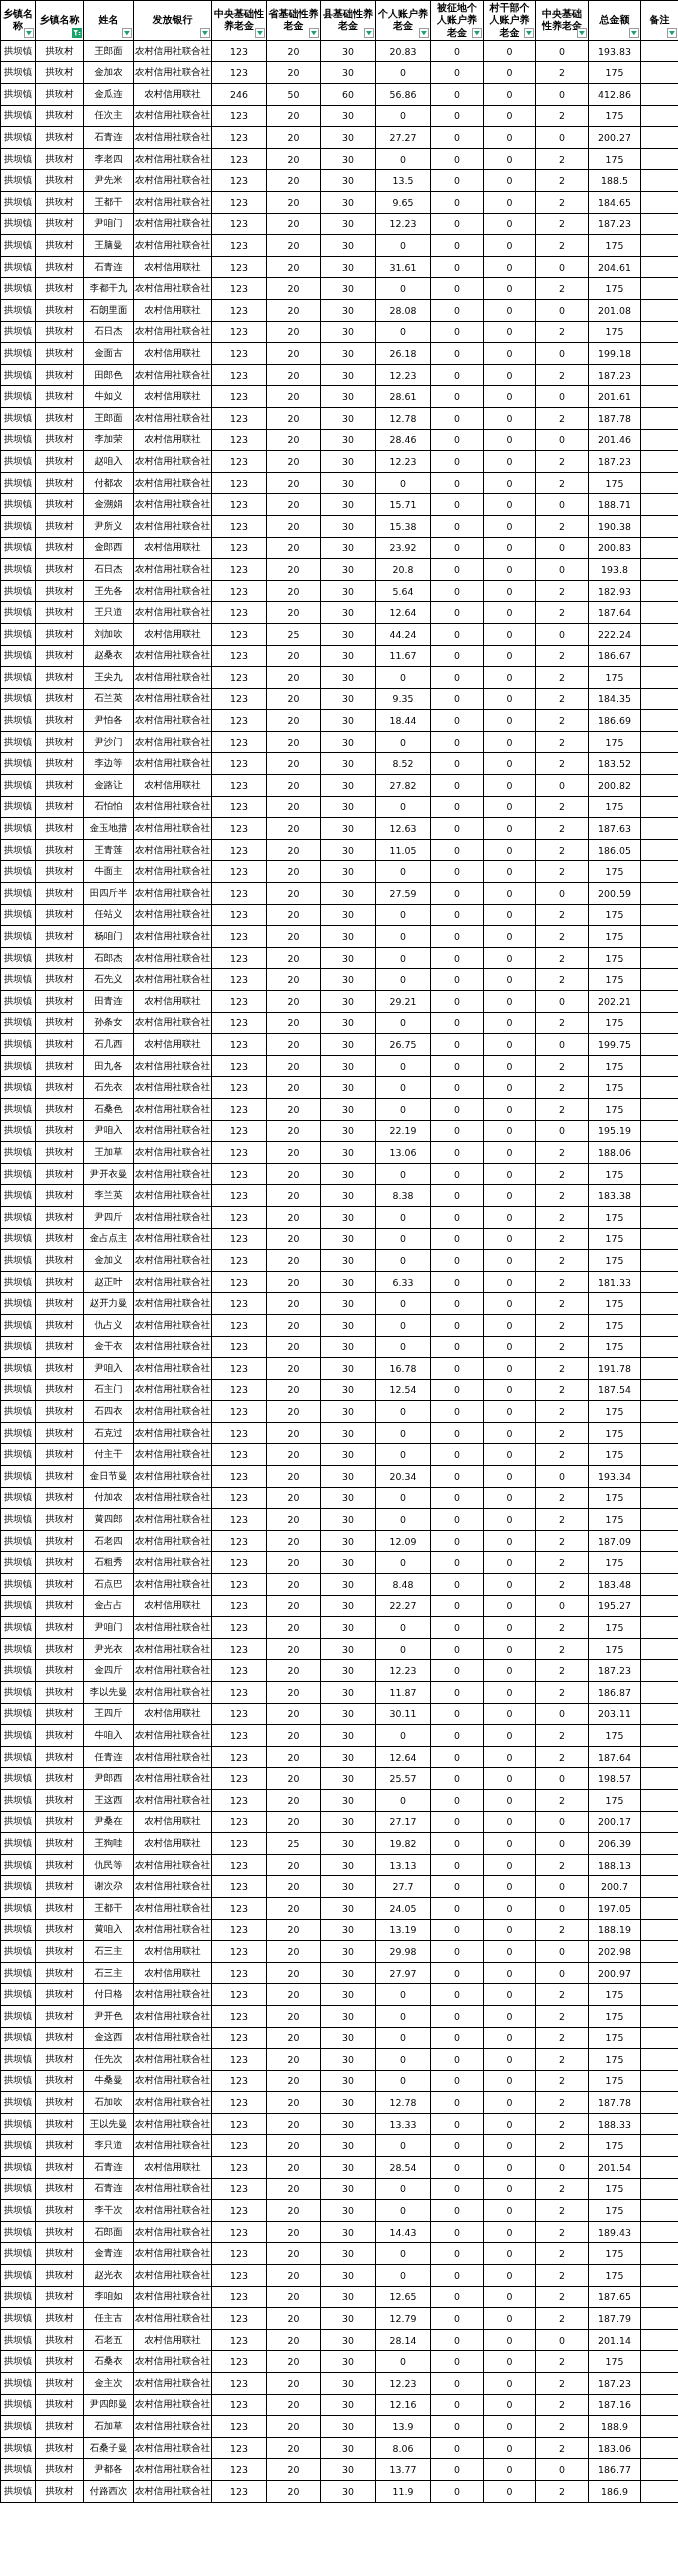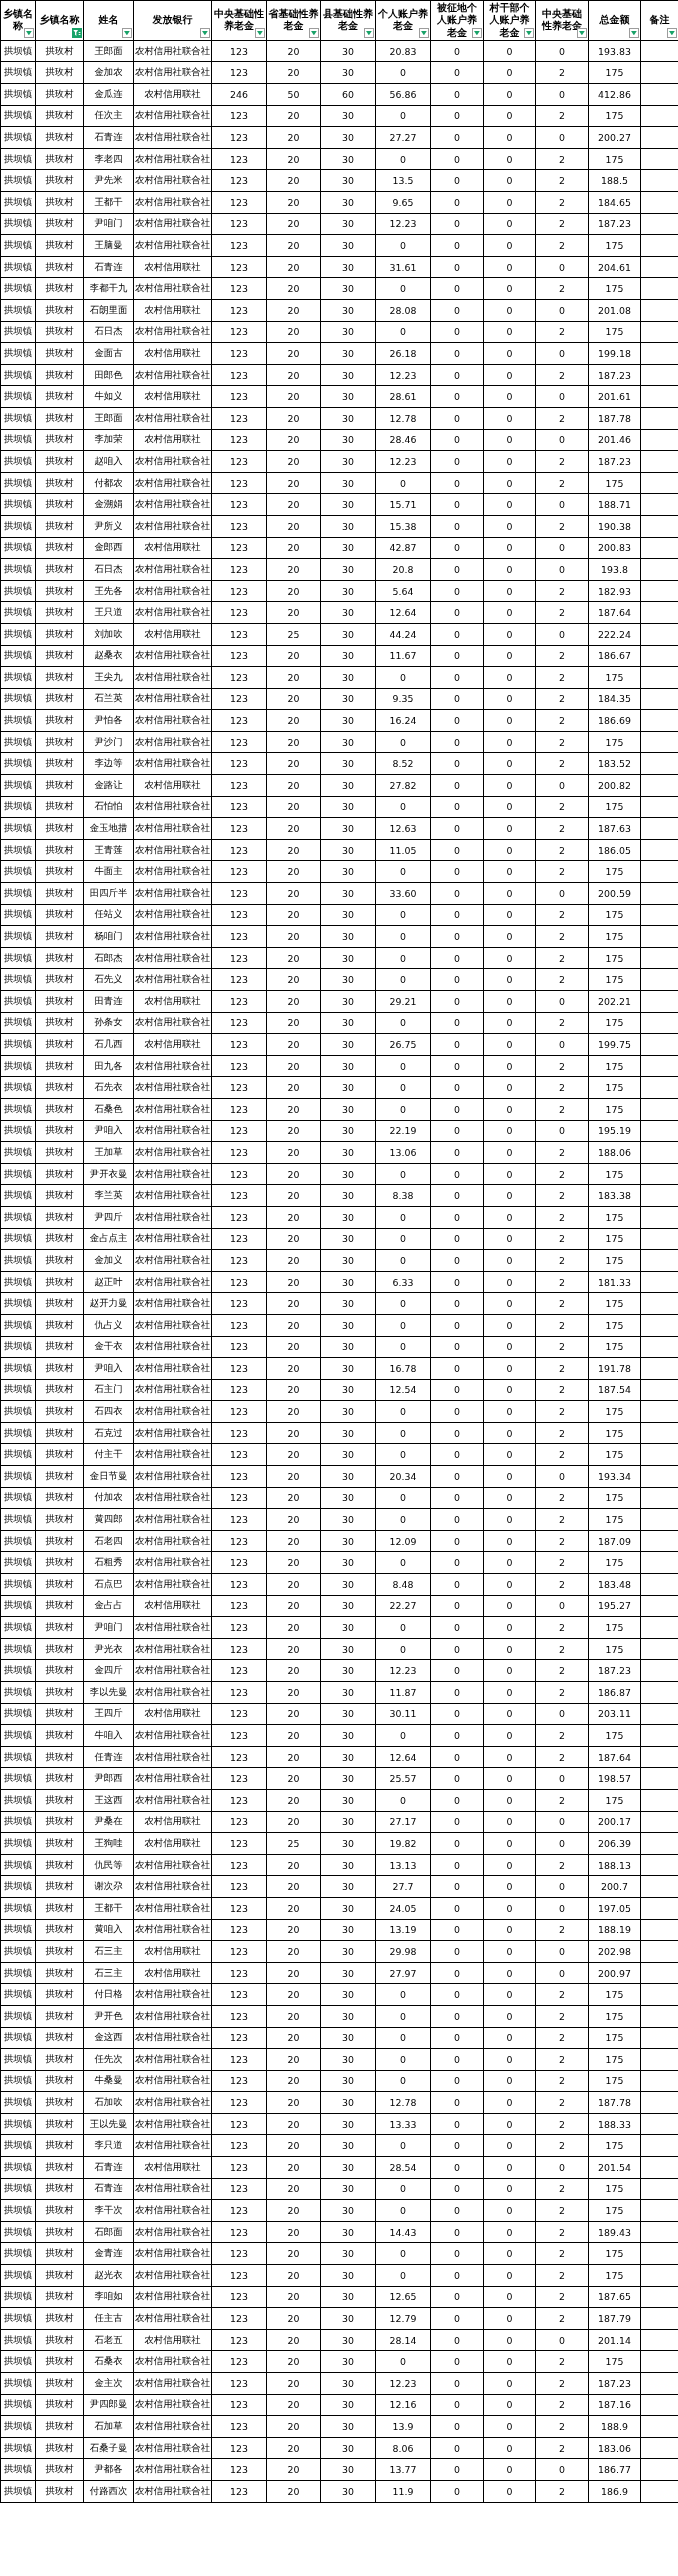--- a/index.html
+++ b/index.html
@@ -450,21 +450,21 @@
         <td></td>
       </tr>
       <tr>
         <td>拱坝镇</td>
         <td>拱玫村</td>
         <td>金郎西</td>
         <td>农村信用联社</td>
         <td>123</td>
         <td>20</td>
         <td>30</td>
-        <td>42.87</td>
+        <td>23.92</td>
         <td>0</td>
         <td>0</td>
         <td>0</td>
         <td>200.83</td>
         <td></td>
       </tr>
       <tr>
         <td>拱坝镇</td>
         <td>拱玫村</td>
         <td>石日杰</td>
@@ -570,21 +570,21 @@
         <td></td>
       </tr>
       <tr>
         <td>拱坝镇</td>
         <td>拱玫村</td>
         <td>尹怕各</td>
         <td>农村信用社联合社</td>
         <td>123</td>
         <td>20</td>
         <td>30</td>
-        <td>16.24</td>
+        <td>18.44</td>
         <td>0</td>
         <td>0</td>
         <td>2</td>
         <td>186.69</td>
         <td></td>
       </tr>
       <tr>
         <td>拱坝镇</td>
         <td>拱玫村</td>
         <td>尹沙门</td>
@@ -690,21 +690,21 @@
         <td></td>
       </tr>
       <tr>
         <td>拱坝镇</td>
         <td>拱玫村</td>
         <td>田四斤半</td>
         <td>农村信用社联合社</td>
         <td>123</td>
         <td>20</td>
         <td>30</td>
-        <td>33.60</td>
+        <td>27.59</td>
         <td>0</td>
         <td>0</td>
         <td>0</td>
         <td>200.59</td>
         <td></td>
       </tr>
       <tr>
         <td>拱坝镇</td>
         <td>拱玫村</td>
         <td>任站义</td>

